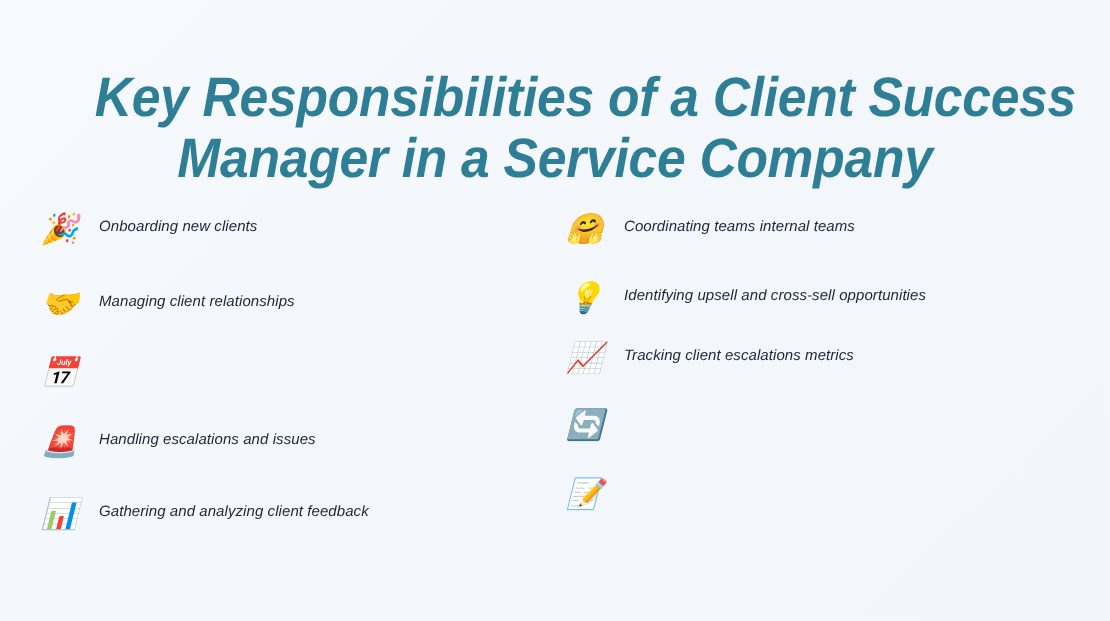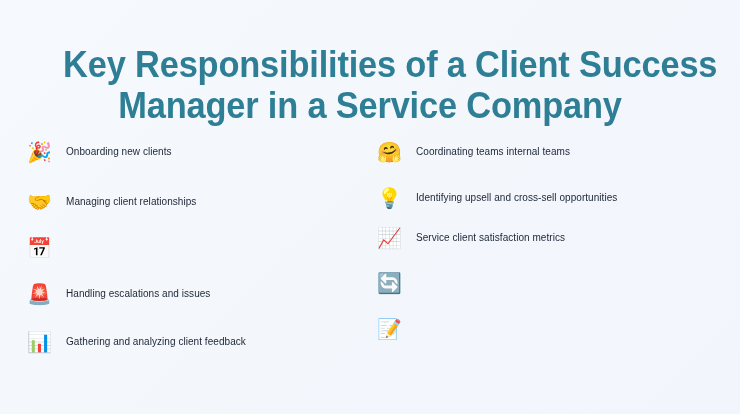--- a/index.html
+++ b/index.html
@@ -14,20 +14,21 @@
     background: #f4f8fd;
     font-family: "Liberation Sans", "DejaVu Sans", sans-serif;
     -webkit-font-smoothing: antialiased;
   }
 
   #slide {
     position: relative;
     width: 740px;
     height: 414px;
     background: linear-gradient(135deg, #f6f9fd 0%, #f3f7fc 55%, #f2f6fc 100%);
+    font-style: italic;
   }
 
   
   #title-block {
     position: absolute;
     top: 44px;
     left: 40px;
     width: 660px;
     text-align: center;
   }
@@ -164,21 +165,21 @@
         <span class="resp-label">Coordinating teams internal teams</span>
       </div>
 
       <div class="resp-item wrap">
         <span class="resp-icon">💡</span>
         <span class="resp-label">Identifying upsell and cross-sell opportunities</span>
       </div>
 
       <div class="resp-item">
         <span class="resp-icon">📈</span>
-        <span class="resp-label">Service client satisfaction metrics</span>
+        <span class="resp-label">Tracking client escalations metrics</span>
       </div>
 
       <div class="resp-item">
         <span class="resp-icon">🔄</span>
       </div>
 
       <div class="resp-item">
         <span class="resp-icon">📝</span>
       </div>
 

